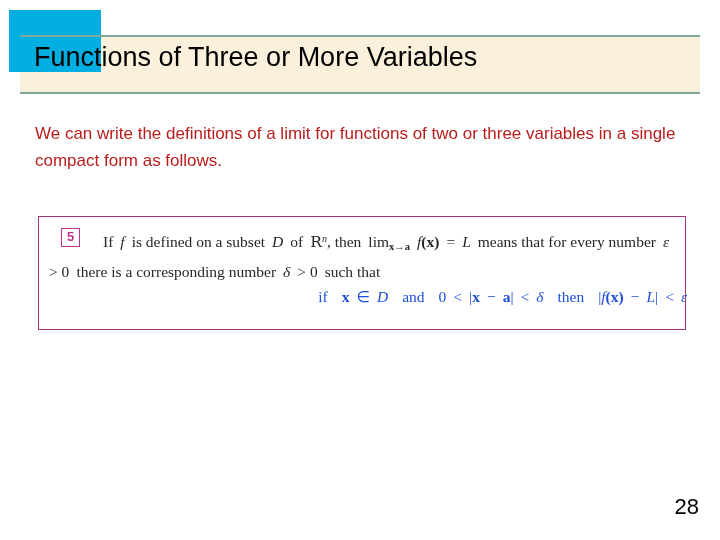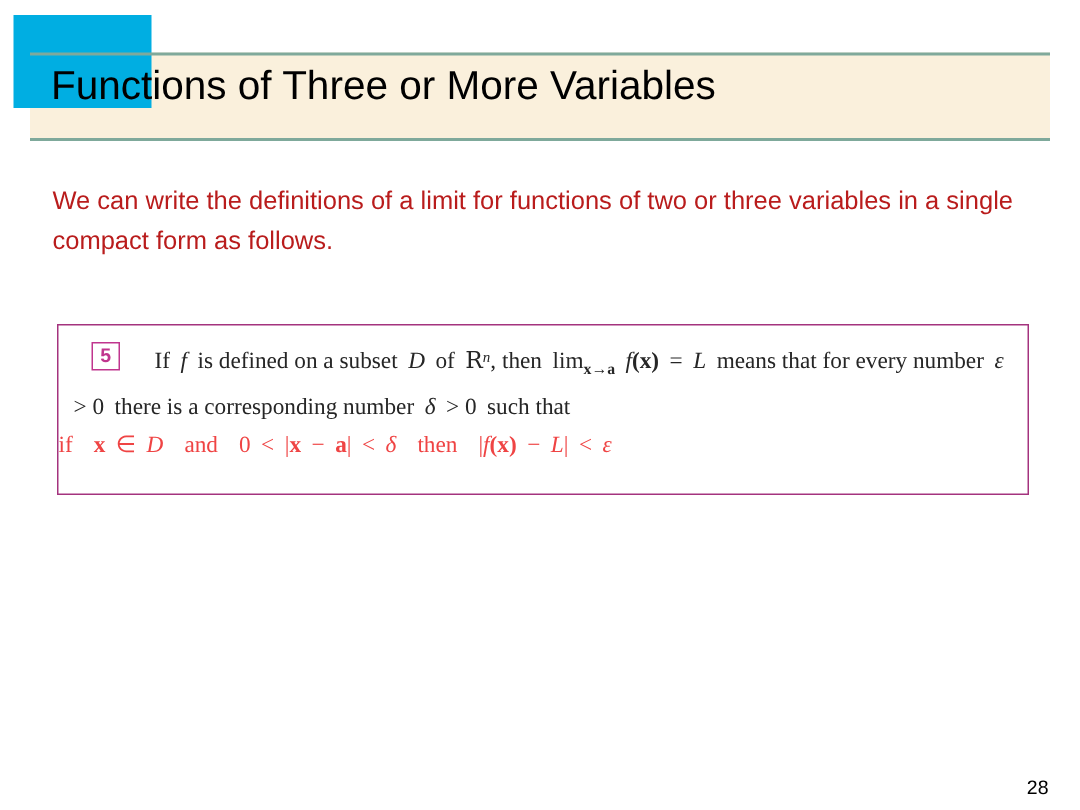--- a/index.html
+++ b/index.html
@@ -123,24 +123,24 @@
     font-size: 15.5px;
     line-height: 25px;
     text-indent: 54px;
     color: #262626;
   }
   .def-display {
     position: absolute;
     left: 0;
     top: 68px;
     width: 648px;
-    text-align: left;
+    text-align: right;
     font-size: 15.5px;
     line-height: 24px;
-    color: #ef4444;
+    color: #1d4ed8;
   }
   .mi { font-style: italic; }
   .mb { font-weight: bold; font-style: normal; }
   .mupr { font-style: normal; }
   .sub {
     font-size: 10.5px;
     vertical-align: -0.32em;
     font-weight: bold;
     margin-top: 34px;
   }
@@ -151,22 +151,22 @@
   }
   .bb { font-family: "DejaVu Serif", serif; }
   .sp { display: inline-block; width: 7px; }
   .spw { display: inline-block; width: 14px; }
   .bar { font-family: "Liberation Serif", serif; }
 
   
   #page-number {
     position: absolute;
     right: 21px;
-    bottom: 8px;
-    font-size: 13px;
+    bottom: 20px;
+    font-size: 22px;
     color: #000000;
   }
 </style>
 </head>
 <body>
 
 <div id="header-banner">
   <div class="banner-strip"></div>
   <div class="banner-rule-top"></div>
   <div class="banner-rule-bottom"></div>

